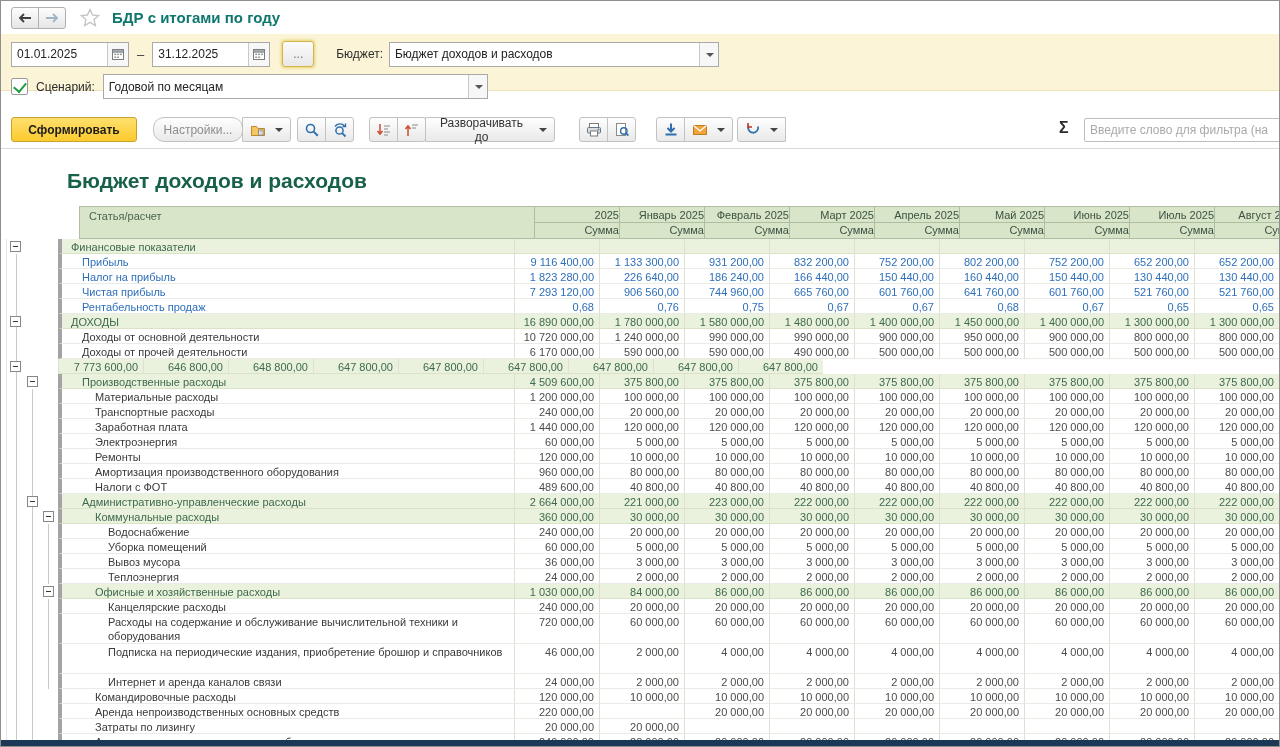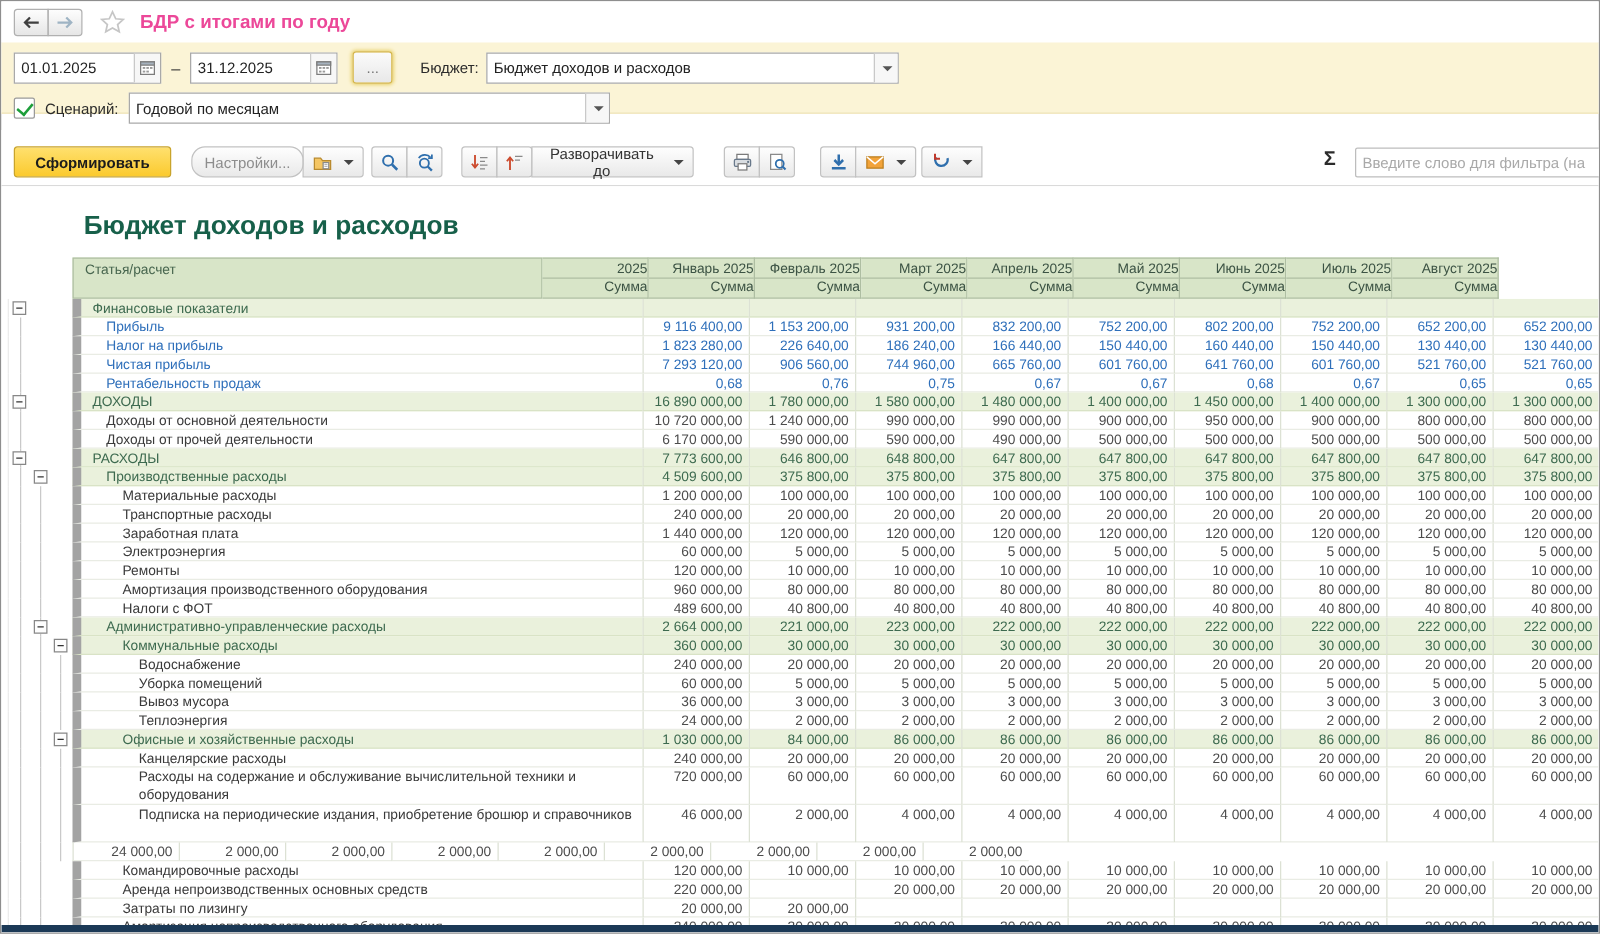--- a/index.html
+++ b/index.html
@@ -6,21 +6,21 @@
   html,body { width:1280px; height:747px; font-family:"Liberation Sans",sans-serif; background:#fff; }
   .window { position:absolute; inset:0; border:1px solid #8e8e8e; background:#fff; overflow:hidden; }
 
   
   .titlebar { position:absolute; left:0; top:0; right:0; height:33px; background:#fff; display:flex; align-items:center; padding-left:10px; }
   .navgrp { display:flex; }
   .navbtn { width:28px; height:22px; border:1px solid #b0b0b0; background:linear-gradient(#fdfdfd,#e6e6e6); display:flex; align-items:center; justify-content:center; cursor:pointer; }
   .navbtn.first { border-radius:3px 0 0 3px; }
   .navbtn.last { border-radius:0 3px 3px 0; margin-left:-1px; }
   .star { margin-left:14px; }
-  .pagetitle { margin-left:12px; font-size:15px; font-weight:bold; color:#ec4899; }
+  .pagetitle { margin-left:12px; font-size:15px; font-weight:bold; color:#0f766e; }
 
   
   .filterbar { position:absolute; left:0; top:33px; right:0; height:57px; background:#fbf4d6; border-bottom:1px solid #eee3b8;text-decoration:underline; }
   .frow { position:absolute; left:10px; display:flex; align-items:center; }
   .frow1 { top:7px; } .frow2 { top:40px;border-radius:10px; }
   .inputbox { height:25px; background:#fff; border:1px solid #a9a9a9; display:flex; align-items:center; font-size:12px; color:#222; }
   .dateinput { width:118px; }
   .dateinput .dtext { flex:1; padding-left:5px; }
   .calbtn { width:21px; height:23px; border-left:1px solid #c9c9c9; display:flex; align-items:center; justify-content:center; cursor:pointer; background:#f7f7f7; }
   .dash { margin:0 8px; font-size:13px; color:#333; }
@@ -50,35 +50,35 @@
   .iconbtn { width:29px; }
   .graytext { color:#8d8d8d; }
   .sigma { position:absolute; top:15px; left:1058px; font-size:16px; font-weight:bold; color:#2b2b2b; }
   .filterinput { position:absolute; top:14px; left:1083px; width:210px; height:24px; border:1px solid #bdbdbd; border-radius:2px; font-size:12px; padding:0 5px; color:#333; font-family:"Liberation Sans",sans-serif; }
   .filterinput::placeholder { color:#a9a9a9; }
 
   
   .report { position:absolute; left:0; top:148px; right:0; bottom:0; background:#fff; overflow:hidden; }
   .rtitle { position:absolute; left:66px; top:20px; font-size:21px; font-weight:bold; color:#17604a; }
   .rhead { position:absolute; left:57px; top:57px; display:flex; }
-  .arthead { width:376px; height:33px; background:#d8e5c8; border:1px solid #aebea2; font-size:11px; color:#48664f; padding:3px 0 0 9px; }
+  .arthead { width:456px; height:33px; background:#d8e5c8; border:1px solid #aebea2; font-size:11px; color:#48664f; padding:3px 0 0 9px;margin-left:21px; }
   .colheads { display:flex; }
   .colh { width:85px; flex:none; background:#d8e5c8; border:1px solid #aebea2; border-left:none; text-align:right; font-size:11px; color:#3c5344; }
   .colh-top { height:16px; line-height:16px; border-bottom:1px solid #aebea2; }
   .colh-bot { height:15px; line-height:15px; }
   .rbody { position:absolute; left:5px; top:90px; right:0; bottom:6px; overflow:hidden; }
   .trow { display:flex; height:15px; }
   .trow.tall { height:30px; }
   .gut { position:relative; width:52px; flex:none; border-left:1px solid #e6e6e6; }
   .tl { position:absolute; top:0; bottom:0; width:1px; background:#c9c9c9; }
   .tl1 { left:9px; } .tl2 { left:25px; } .tl3 { left:41px; }
   .exp { position:absolute; top:2px; width:11px; height:11px; border:1px solid #878787; background:#fdfdfd; }
   .exp::before { content:''; position:absolute; left:2px; right:2px; top:4px; height:1px; background:#333; }
   .exp1 { left:3px; } .exp2 { left:20px; } .exp3 { left:36px; }
-  .art { width:456px; flex:none; font-size:11px; line-height:14px; color:#3a3a3a; white-space:nowrap; overflow:hidden; border-left:7px solid #a3a3a3; border-bottom:1px solid #e9ece4; padding-top:1px; }
+  .art { width:456px; flex:none; font-size:11px; line-height:14px; color:#3a3a3a; white-space:nowrap; overflow:hidden; border-left:4px solid #a3a3a3; border-bottom:1px solid #e9ece4; padding-top:1px; }
   .tall .art { white-space:normal; }
   .lvl0 { padding-left:9px; } .lvl1 { padding-left:20px; } .lvl2 { padding-left:33px; } .lvl3 { padding-left:46px; }
   .val { width:85px; flex:none; font-size:11px; line-height:14px; text-align:right; padding:1px 5px 0 0; color:#4c4c4c; border-left:1px solid #dce1d4; border-bottom:1px solid #e9ece4; overflow:hidden; }
   .trow.group .art, .trow.group .val { background:#eaf1dc; color:#3d6a4f; border-bottom:1px solid #d9e3c6; }
   .trow.link .art, .trow.link .val { color:#2e6fba; }
   .trow.link .art { cursor:pointer; }
   .bottomstrip { position:absolute; left:0; right:0; bottom:0; height:6px; background:#1b3956; }
 </style>
 </head>
 <body>
@@ -321,21 +321,21 @@
           <div class="val"></div>
           <div class="val"></div>
           <div class="val"></div>
         </div>
         <div class="trow link">
           <div class="gut">
             <i class="tl tl1"></i>
           </div>
           <div class="art lvl1">Прибыль</div>
           <div class="val">9 116 400,00</div>
-          <div class="val">1 153 200,00</div>
+          <div class="val">1 133 300,00</div>
           <div class="val">931 200,00</div>
           <div class="val">832 200,00</div>
           <div class="val">752 200,00</div>
           <div class="val">802 200,00</div>
           <div class="val">752 200,00</div>
           <div class="val">652 200,00</div>
           <div class="val">652 200,00</div>
         </div>
         <div class="trow link">
           <div class="gut">
@@ -426,21 +426,20 @@
           <div class="val">500 000,00</div>
           <div class="val">500 000,00</div>
           <div class="val">500 000,00</div>
           <div class="val">500 000,00</div>
         </div>
         <div class="trow group">
           <div class="gut">
             <i class="tl tl1"></i>
             <span class="exp exp1"></span>
           </div>
-          <div class="art lvl0">РАСХОДЫ</div>
           <div class="val">7 773 600,00</div>
           <div class="val">646 800,00</div>
           <div class="val">648 800,00</div>
           <div class="val">647 800,00</div>
           <div class="val">647 800,00</div>
           <div class="val">647 800,00</div>
           <div class="val">647 800,00</div>
           <div class="val">647 800,00</div>
           <div class="val">647 800,00</div>
         </div>
@@ -741,20 +740,21 @@
           <div class="val">4 000,00</div>
           <div class="val">4 000,00</div>
           <div class="val">4 000,00</div>
         </div>
         <div class="trow">
           <div class="gut">
             <i class="tl tl1"></i>
             <i class="tl tl2"></i>
             <i class="tl tl3"></i>
           </div>
+          <div class="art lvl3">Интернет и аренда каналов связи</div>
           <div class="val">24 000,00</div>
           <div class="val">2 000,00</div>
           <div class="val">2 000,00</div>
           <div class="val">2 000,00</div>
           <div class="val">2 000,00</div>
           <div class="val">2 000,00</div>
           <div class="val">2 000,00</div>
           <div class="val">2 000,00</div>
           <div class="val">2 000,00</div>
         </div>

